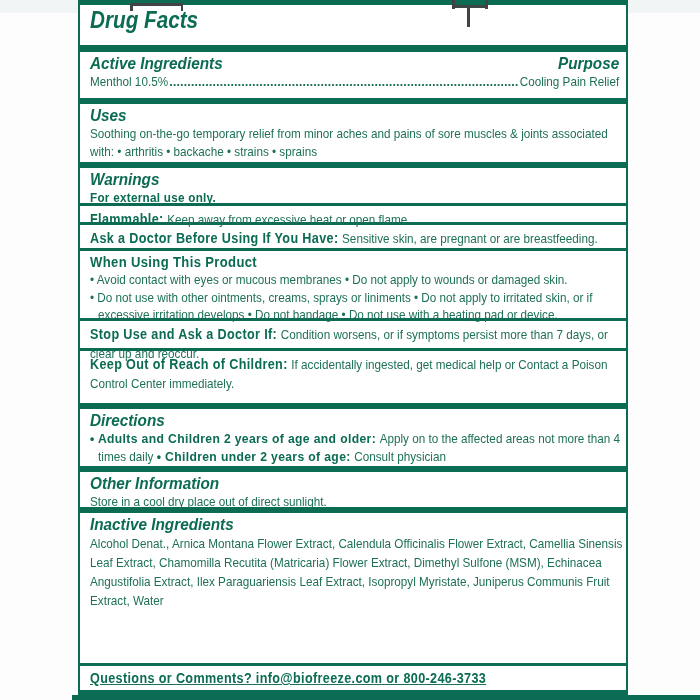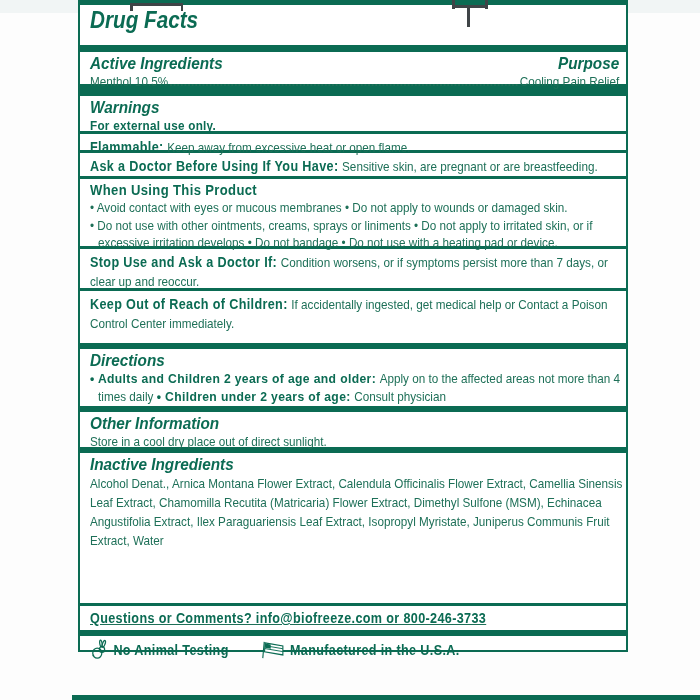--- a/index.html
+++ b/index.html
@@ -69,36 +69,42 @@
   <div class="bar" style="height:5px"></div>
 
   <div class="box" style="height:40px">
     <div class="cond">
         <div class="h-big">Drug Facts</div>
       </div>
   </div>
 
   <div class="bar" style="height:7px"></div>
 
-  <div class="box" style="height:32px">
+  <div class="box" style="height:46px">
     <div class="cond">
       <div class="row-between">
         <span class="h">Active Ingredients</span>
         <span class="h">Purpose</span>
       </div>
       <div class="leader-row">
         <span class="t">Menthol 10.5%</span>
         <span class="leader"></span>
         <span class="t">Cooling Pain Relief</span>
       </div>
     </div>
   </div>
 
   <div class="bar" style="height:6px"></div>
 
+  <div class="box" style="height:58px">
+    <div class="cond">
+      <div class="h">Uses</div>
+      <div class="t">Soothing on-the-go temporary relief from minor aches and pains of sore muscles &amp; joints associated with: • arthritis • backache • strains • sprains</div>
+    </div>
+  </div>
 
   <div class="bar" style="height:6px"></div>
 
   <div class="box" style="height:35px">
     <div class="cond">
       <div class="h">Warnings</div>
       <div class="tb">For external use only.</div>
     </div>
   </div>
 
@@ -123,21 +129,21 @@
   <div class="box" style="height:67px">
     <div class="cond">
       <div class="hb">When Using This Product</div>
       <div class="t hang">• Avoid contact with eyes or mucous membranes • Do not apply to wounds or damaged skin.</div>
       <div class="t hang">• Do not use with other ointments, creams, sprays or liniments • Do not apply to irritated skin, or if excessive irritation develops • Do not bandage • Do not use with a heating pad or device.</div>
     </div>
   </div>
 
   <div class="bar" style="height:3px"></div>
 
-  <div class="box" style="height:39px">
+  <div class="box" style="height:27px">
     <div class="cond" style="padding-top:2px">
       <span class="lead">Stop Use and Ask a Doctor If:</span><span class="t">Condition worsens, or if symptoms persist more than 7 days, or clear up and reoccur.</span>
     </div>
   </div>
 
   <div class="bar" style="height:3px"></div>
 
   <div class="box" style="height:52px">
     <div class="cond" style="padding-top:2px">
       <span class="lead">Keep Out of Reach of Children:</span><span class="t">If accidentally ingested, get medical help or Contact a Poison Control Center immediately.</span>

